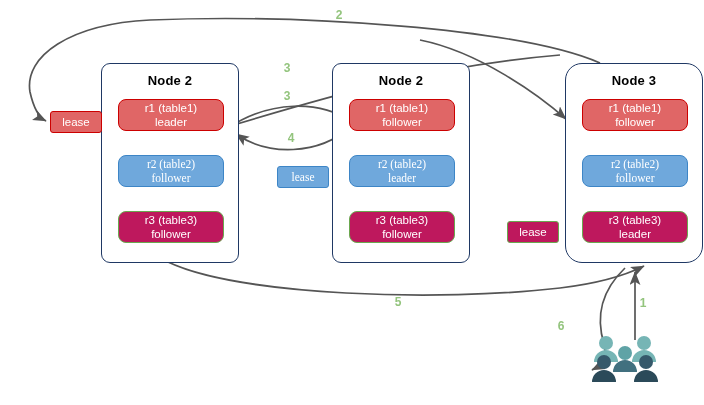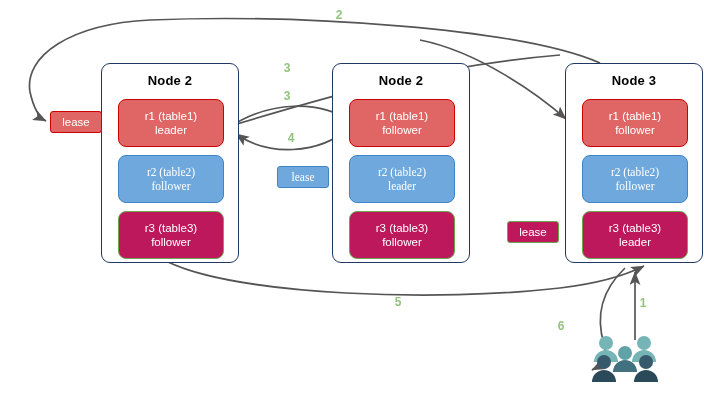--- a/index.html
+++ b/index.html
@@ -45,21 +45,21 @@
     font-weight: bold;
     color: #000000;
     letter-spacing: .2px;
   }
 
   
   .replica {
     position: absolute;
     left: 16px;
     width: 106px;
-    height: 48px;
+    height: 32px;
     box-sizing: border-box;
     border-radius: 8px;
     display: flex;
     flex-direction: column;
     align-items: center;
     justify-content: center;
     color: #ffffff;
     font-size: 11.5px;
     line-height: 14px;
     text-align: center;
@@ -157,21 +157,21 @@
     <div class="replica c-blue" style="top:91px;">
       <span class="l1">r2 (table2)</span>
       <span class="l2">leader</span>
     </div>
     <div class="replica c-green" style="top:147px;">
       <span class="l1">r3 (table3)</span>
       <span class="l2">follower</span>
     </div>
   </div>
 
-  <div class="node" style="left:565px; top:63px; width:138px; height:200px;">
+  <div class="node" style="left:565px; top:63px; width:138px; height:200px;border-radius:17px;">
     <div class="node-title">Node 3</div>
 
     <div class="replica c-red" style="top:35px;">
       <span class="l1">r1 (table1)</span>
       <span class="l2">follower</span>
     </div>
     <div class="replica c-blue" style="top:91px;">
       <span class="l1">r2 (table2)</span>
       <span class="l2">follower</span>
     </div>

